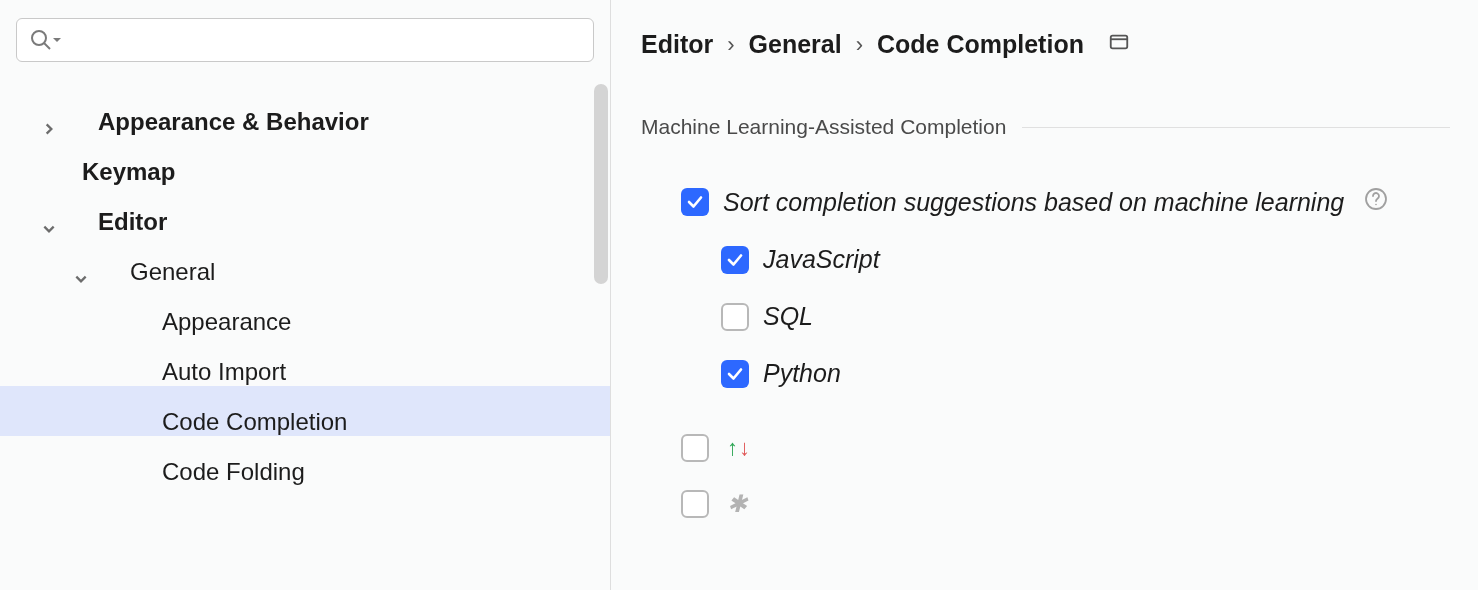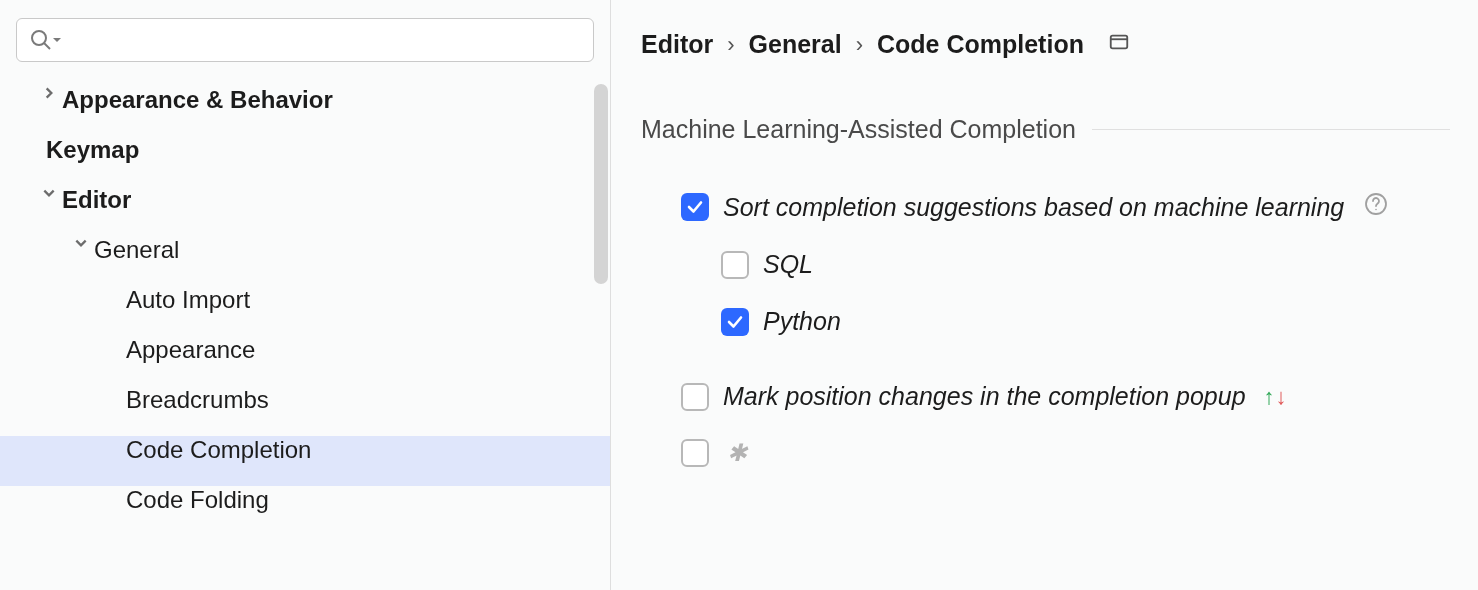--- a/index.html
+++ b/index.html
@@ -40,24 +40,25 @@
     width: 100%;
     background: transparent;
   }
   .tree {
     flex: 1;
     overflow: auto;
     padding-top: 14px;
   }
   .tree-row {
     display: flex;
-    align-items: flex-start;
+    align-items: flex-end;
     height: 50px;
     font-size: 24px;
     cursor: pointer;
+    gap: 36px;
   }
   .tree-row.bold { font-weight: 700; }
   .tree-row.selected { background: #dfe6fb; }
   .arrow {
     width: 26px;
     display: flex;
     justify-content: center;
     align-items: center;
     color: #6c6c6c;
     flex: none;
@@ -99,21 +100,21 @@
     margin-left: 10px;
     color: #555;
   }
   .section-title-row {
     display: flex;
     align-items: center;
     margin-top: 56px;
     gap: 16px;
   }
   .section-title {
-    font-size: 25px;
+    font-size: 21px;
     color: #4a4a4a;
     font-weight: 400;
     white-space: nowrap;
   }
   .section-line {
     flex: 1;
     height: 1px;
     background: #e0e0e0;
   }
   .opts {
@@ -196,29 +197,25 @@
       <div class="tree-row" style="padding-left: 68px;">
         <span class="arrow">
           <svg width="14" height="14" viewBox="0 0 12 12" fill="none" stroke="#6c6c6c" stroke-width="2">
             <path d="M2 4 L6 8 L10 4"></path>
           </svg>
         </span>
         <span>General</span>
       </div>
       <div class="tree-row" style="padding-left: 100px;">
         <span class="arrow"></span>
+        <span>Appearance</span>
+      </div>
+      <div class="tree-row" style="padding-left: 100px;">
+        <span class="arrow"></span>
         <span>Auto Import</span>
-      </div>
-      <div class="tree-row" style="padding-left: 100px;">
-        <span class="arrow"></span>
-        <span>Appearance</span>
-      </div>
-      <div class="tree-row" style="padding-left: 100px;">
-        <span class="arrow"></span>
-        <span>Breadcrumbs</span>
       </div>
       <div class="tree-row selected" style="padding-left: 100px;">
         <span class="arrow"></span>
         <span>Code Completion</span>
       </div>
       <div class="tree-row" style="padding-left: 100px;">
         <span class="arrow"></span>
         <span>Code Folding</span>
       </div>
     </div>
@@ -260,38 +257,45 @@
         <svg width="24" height="24" viewBox="0 0 24 24" fill="none" stroke="#a0a0a0" stroke-width="1.8">
           <circle cx="12" cy="12" r="10"></circle>
           <path d="M9 9a3 3 0 1 1 4.5 2.6C12.5 12.5 12 13 12 14" stroke-linecap="round"></path>
           <circle cx="12" cy="17.5" r="0.8" fill="#a0a0a0" stroke="none"></circle>
         </svg>
       </span>
     </div>
 
     <div id="langs">
         <div class="opt-row indent-2">
+          <span class="cb checked">
+            <svg width="18" height="18" viewBox="0 0 24 24" fill="none" stroke-width="3.5" stroke-linecap="round" stroke-linejoin="round">
+              <path d="M4 12 L10 18 L20 6"></path>
+            </svg>
+          </span>
+          <span>JavaScript</span>
+        </div>
+        <div class="opt-row indent-2">
           <span class="cb unchecked"></span>
           <span>SQL</span>
         </div>
         <div class="opt-row indent-2">
           <span class="cb checked">
             <svg width="18" height="18" viewBox="0 0 24 24" fill="none" stroke-width="3.5" stroke-linecap="round" stroke-linejoin="round">
               <path d="M4 12 L10 18 L20 6"></path>
             </svg>
           </span>
           <span>Python</span>
         </div>
       </div>
 
     <div style="height:18px"></div>
 
     <div class="opt-row indent-1">
       <span class="cb unchecked"></span>
-      <span>Mark position changes in the completion popup</span>
       <span class="updown">
         <span class="up">↑</span>
           <span class="down">↓</span>
       </span>
     </div>
 
     <div class="opt-row indent-1">
       <span class="cb unchecked"></span>
       <span class="star">✱</span>
     </div>

